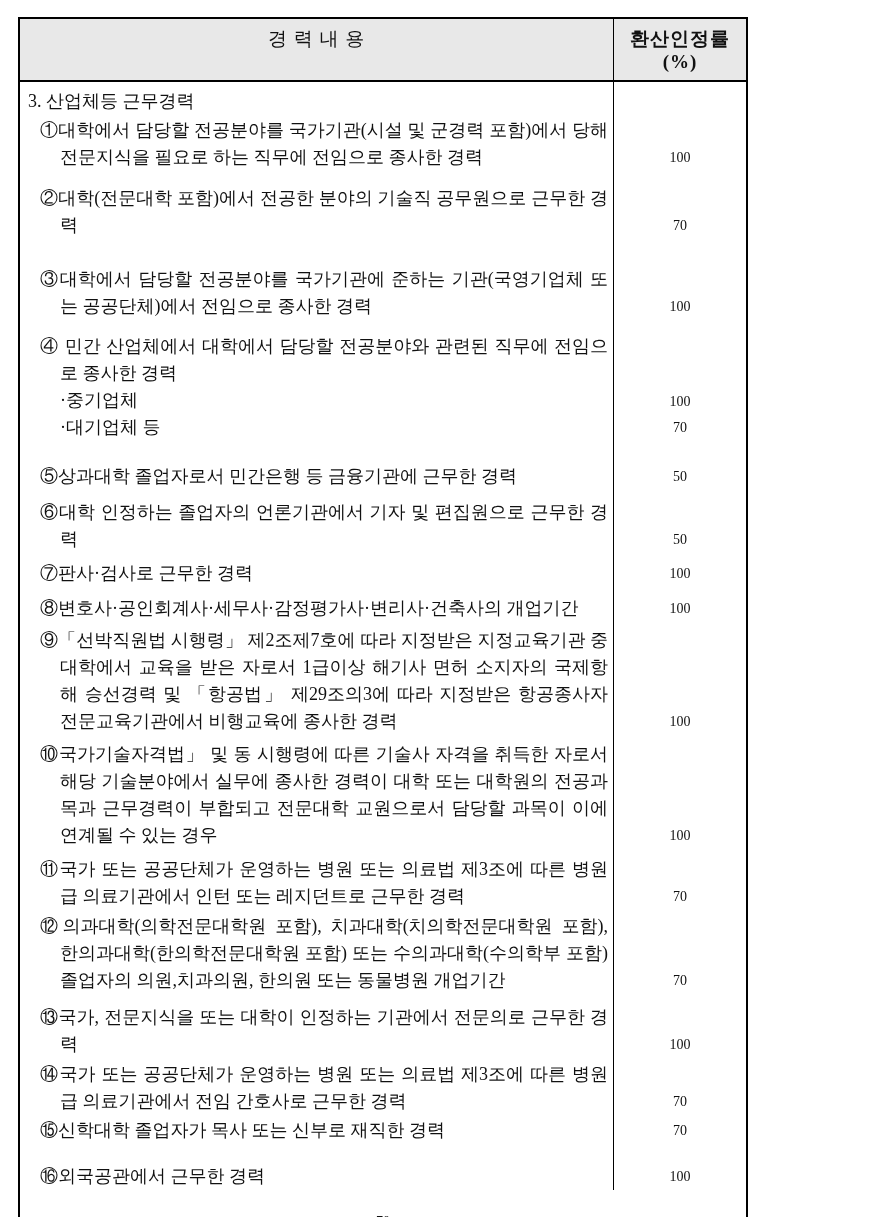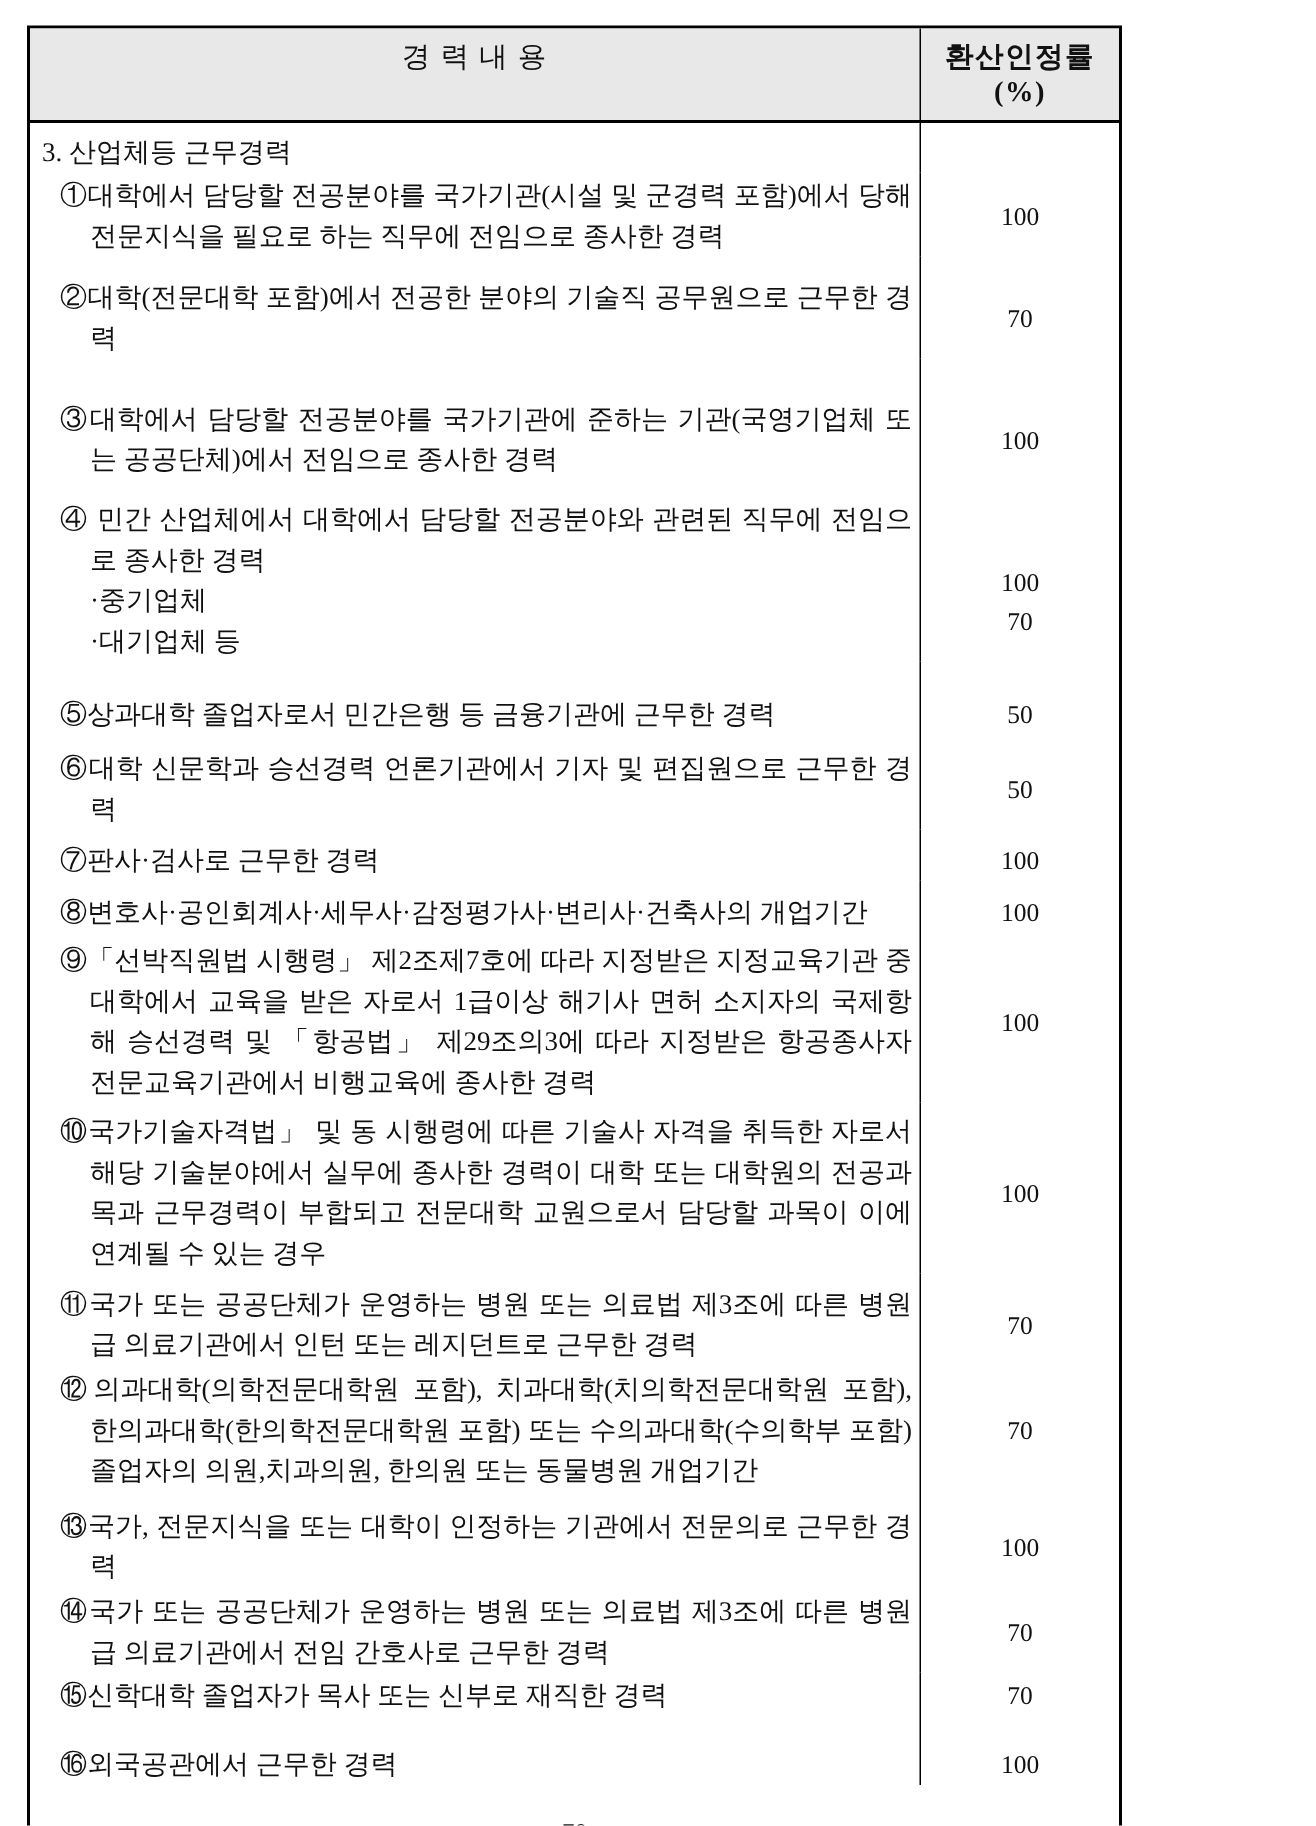--- a/index.html
+++ b/index.html
@@ -24,30 +24,30 @@
     background:var(--header-bg);
     border-bottom:2px solid var(--border);
   }
   .hcell{
     font-size:19px;line-height:23px;padding:8px 0 7px 0;
     text-align:center;letter-spacing:1px;
   }
   .hcell.career{width:594px;border-right:1.5px solid var(--border);}
   .hcell.rate{flex:1;font-weight:bold;}
   .body-rows{width:100%;}
-  .row{display:flex;align-items:center;}
+  .row{display:flex;align-items:flex-end;}
   .row > .lcell,
   .row > .rcell{padding-top:var(--g,0px);}
   .lcell{
     width:594px;border-right:1.5px solid var(--border);
     padding-left:6px;padding-right:5px;
     font-size:18px;line-height:27px;
   }
   .rcell{
-    flex:1;text-align:center;font-size:17px;line-height:27px;
+    flex:1;text-align:center;font-size:14px;line-height:27px;
   }
   .section-title{padding-left:2px;}
   .itm{
     padding-left:34px;text-indent:-20px;
     text-align:justify;
   }
   .sub-line{padding-left:34px;}
   .rate4{padding-top:29px;}
   .rate4 .rate{line-height:26px;}
   .last > .lcell, .last > .rcell{padding-bottom:18px;}
@@ -116,21 +116,21 @@
       <div class="lcell">
         <div class="itm">⑤상과대학 졸업자로서 민간은행 등 금융기관에 근무한 경력</div>
       </div>
       <div class="rcell">
         <div class="rate">50</div>
       </div>
     </div>
 
     <div class="row" style="--g:9px">
       <div class="lcell">
-        <div class="itm">⑥대학 신문학과 승선경력 언론기관에서 기자 및 편집원으로 근무한 경력</div>
+        <div class="itm">⑥대학 인정하는 졸업자의 언론기관에서 기자 및 편집원으로 근무한 경력</div>
       </div>
       <div class="rcell">
         <div class="rate">50</div>
       </div>
     </div>
 
     <div class="row" style="--g:7px">
       <div class="lcell">
         <div class="itm">⑦판사·검사로 근무한 경력</div>
       </div>

